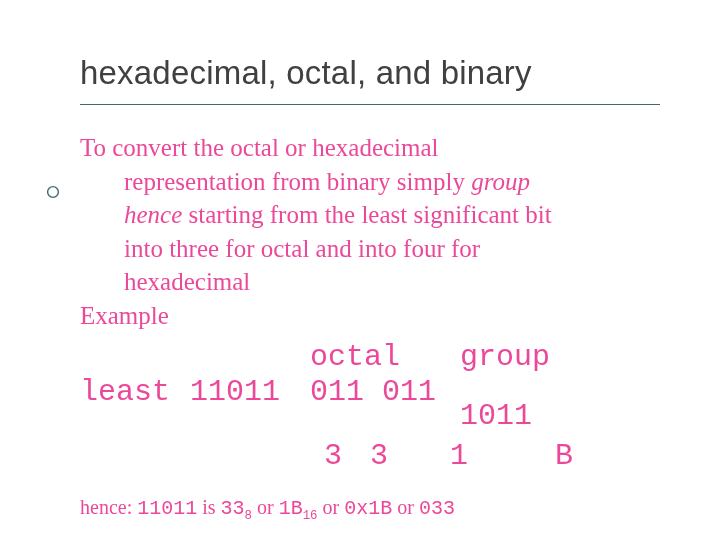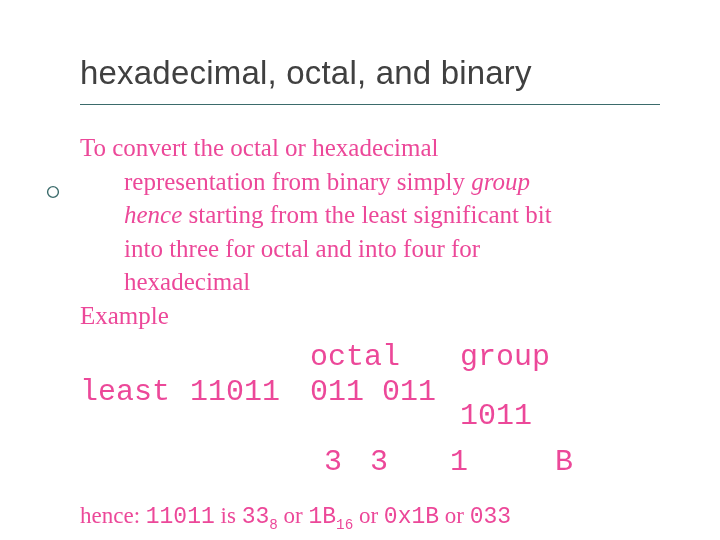--- a/index.html
+++ b/index.html
@@ -51,28 +51,28 @@
     margin-top: 10px;
     font-family: 'Courier New', Courier, monospace;
     font-size: 30px;
   }
   .row { display: flex; }
   .colA { width: 110px; }
   .colB { width: 120px; }
   .colC { width: 150px; }
   .colD { width: 110px; }
   .colE { width: 90px; margin-top: 24px; }
-  .val-row { margin-top: 10px; }
+  .val-row { margin-top: 4px; }
   .val-row .c1 { display:inline-block; width:290px; text-align:right; padding-right:28px; box-sizing:border-box;}
   .val-row .c2 { display:inline-block; width:80px; text-align:left;}
   .val-row .c3 { display:inline-block; width:105px; text-align:left; }
   .val-row .c4 { display:inline-block; width:60px; text-align:left;}
   .hence {
     margin-top: 22px;
-    font-size: 23px;
+    font-size: 20px;
   }
   sub.small {
     font-size: 0.62em;
     vertical-align: sub;
   }
   .bullet {
     position: absolute;
     left: 46px;
     top: 185px;
     width: 14px;

